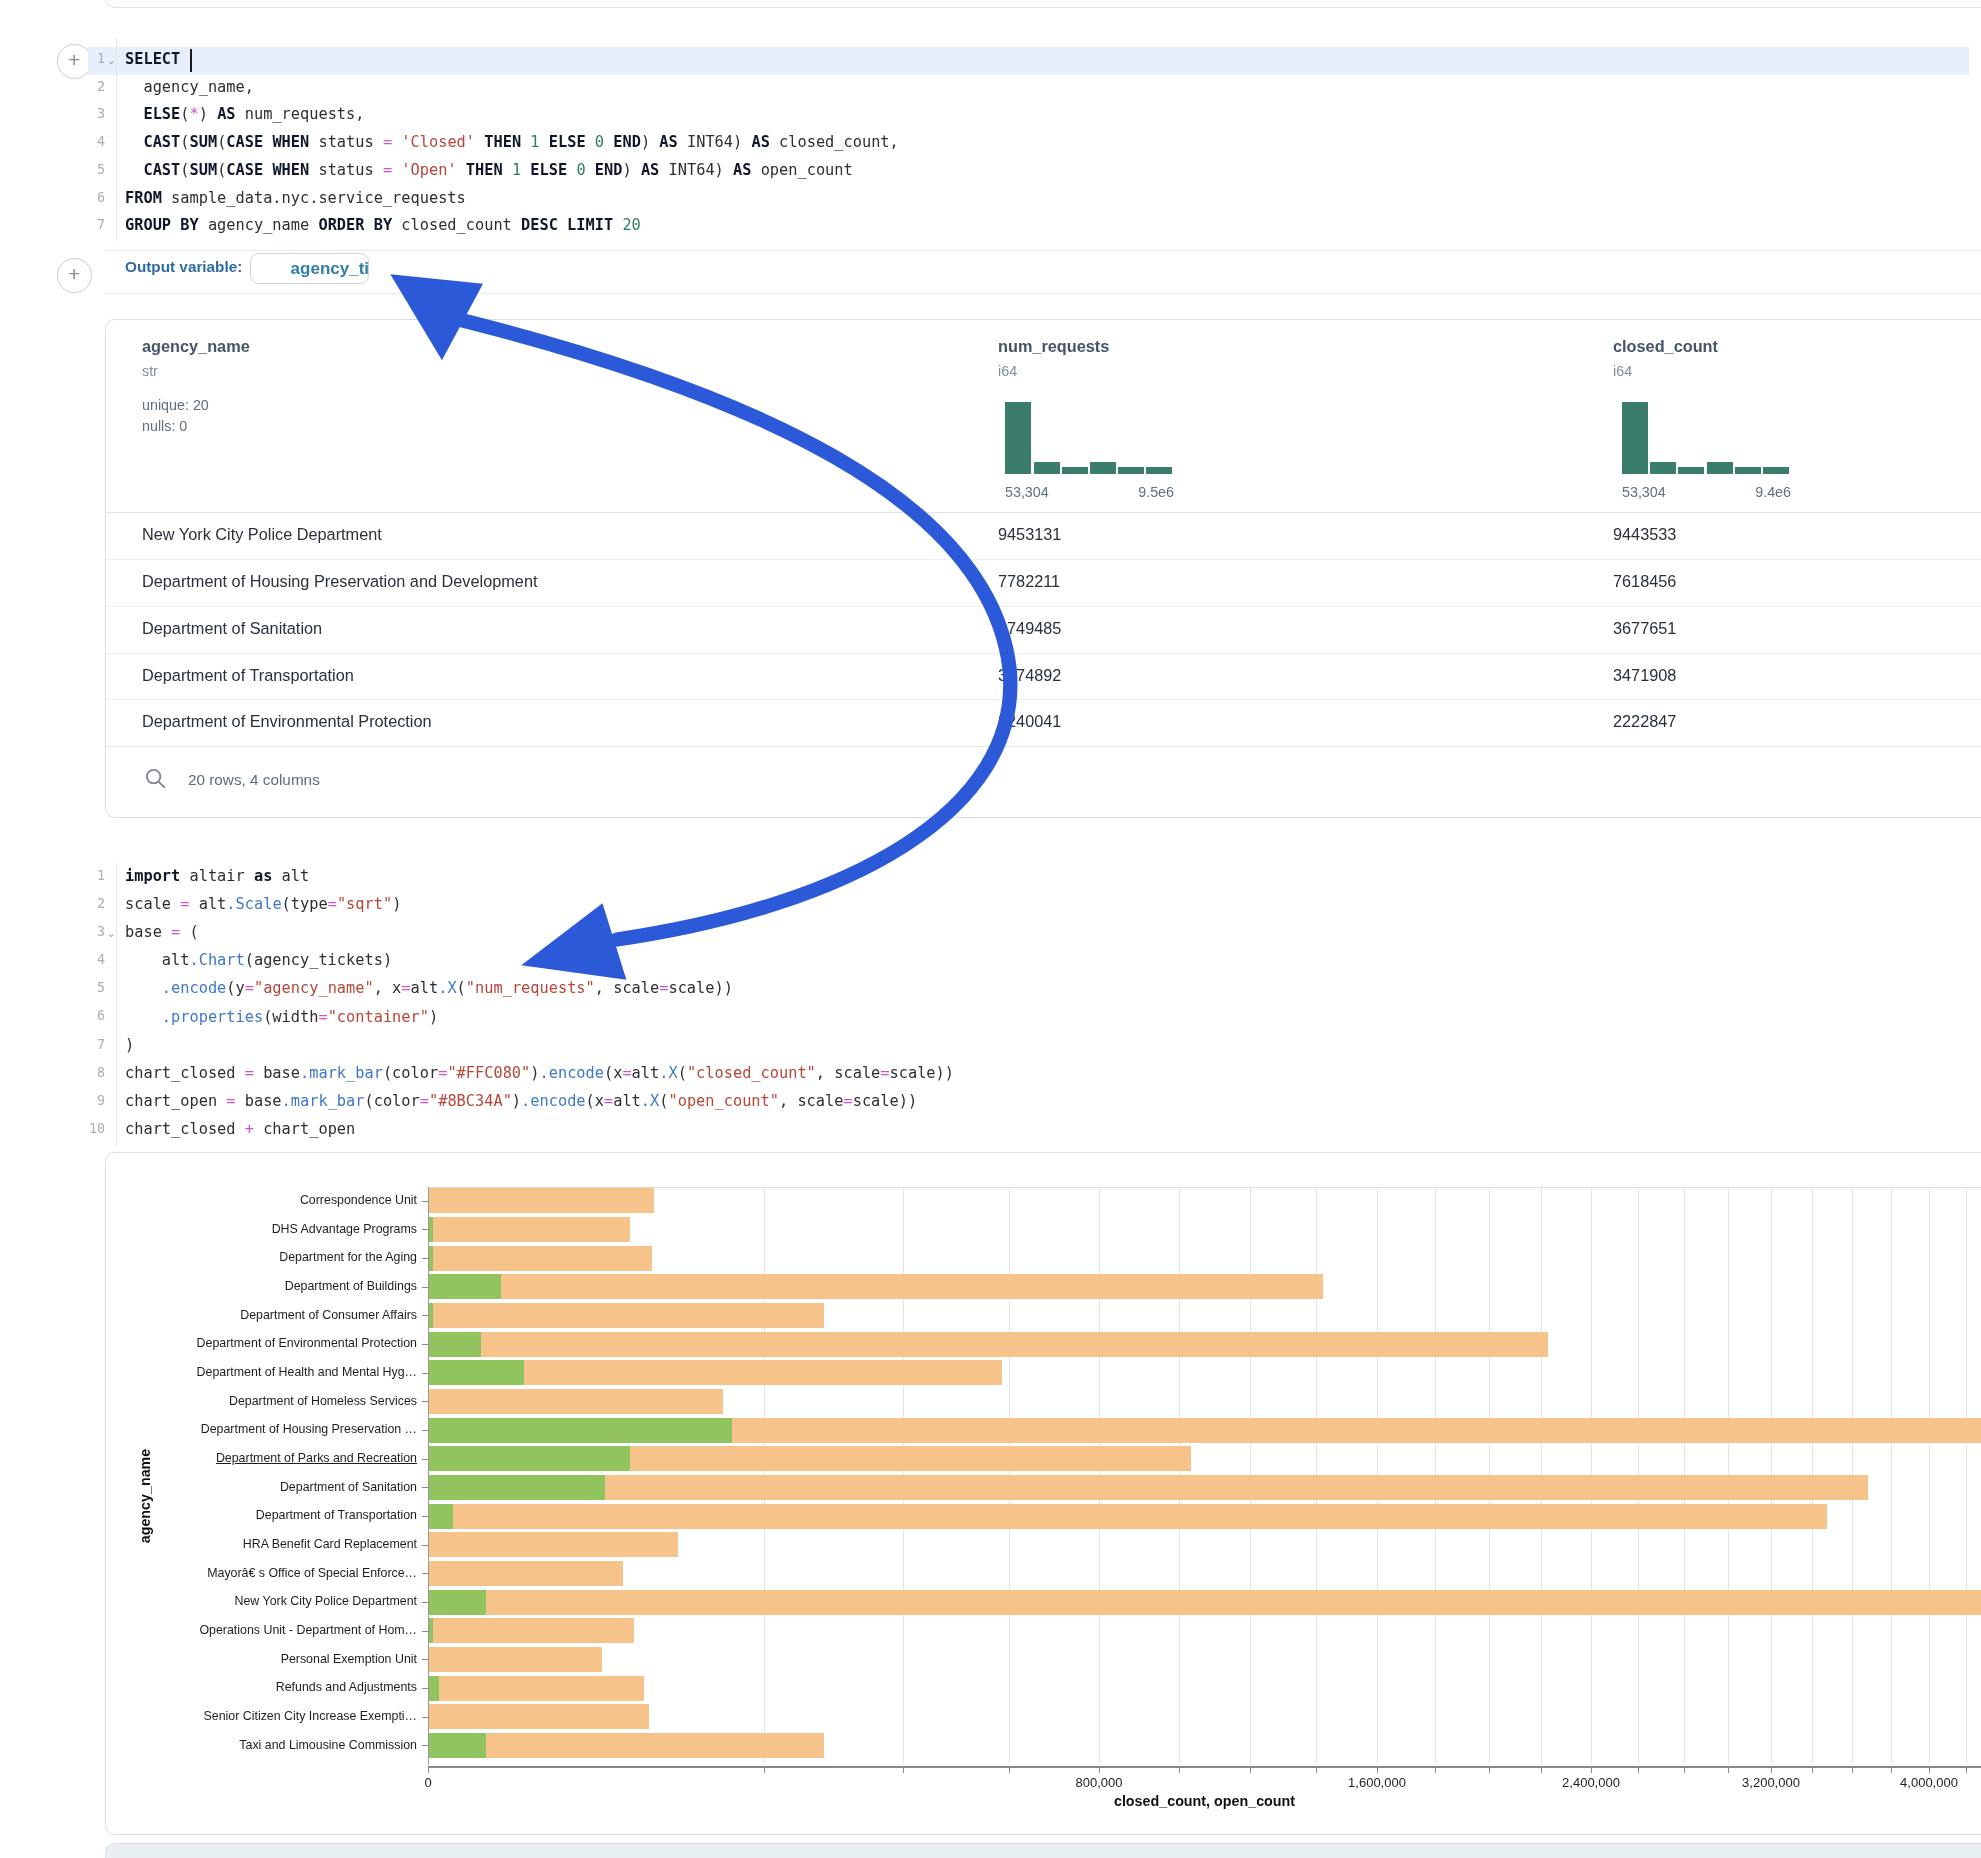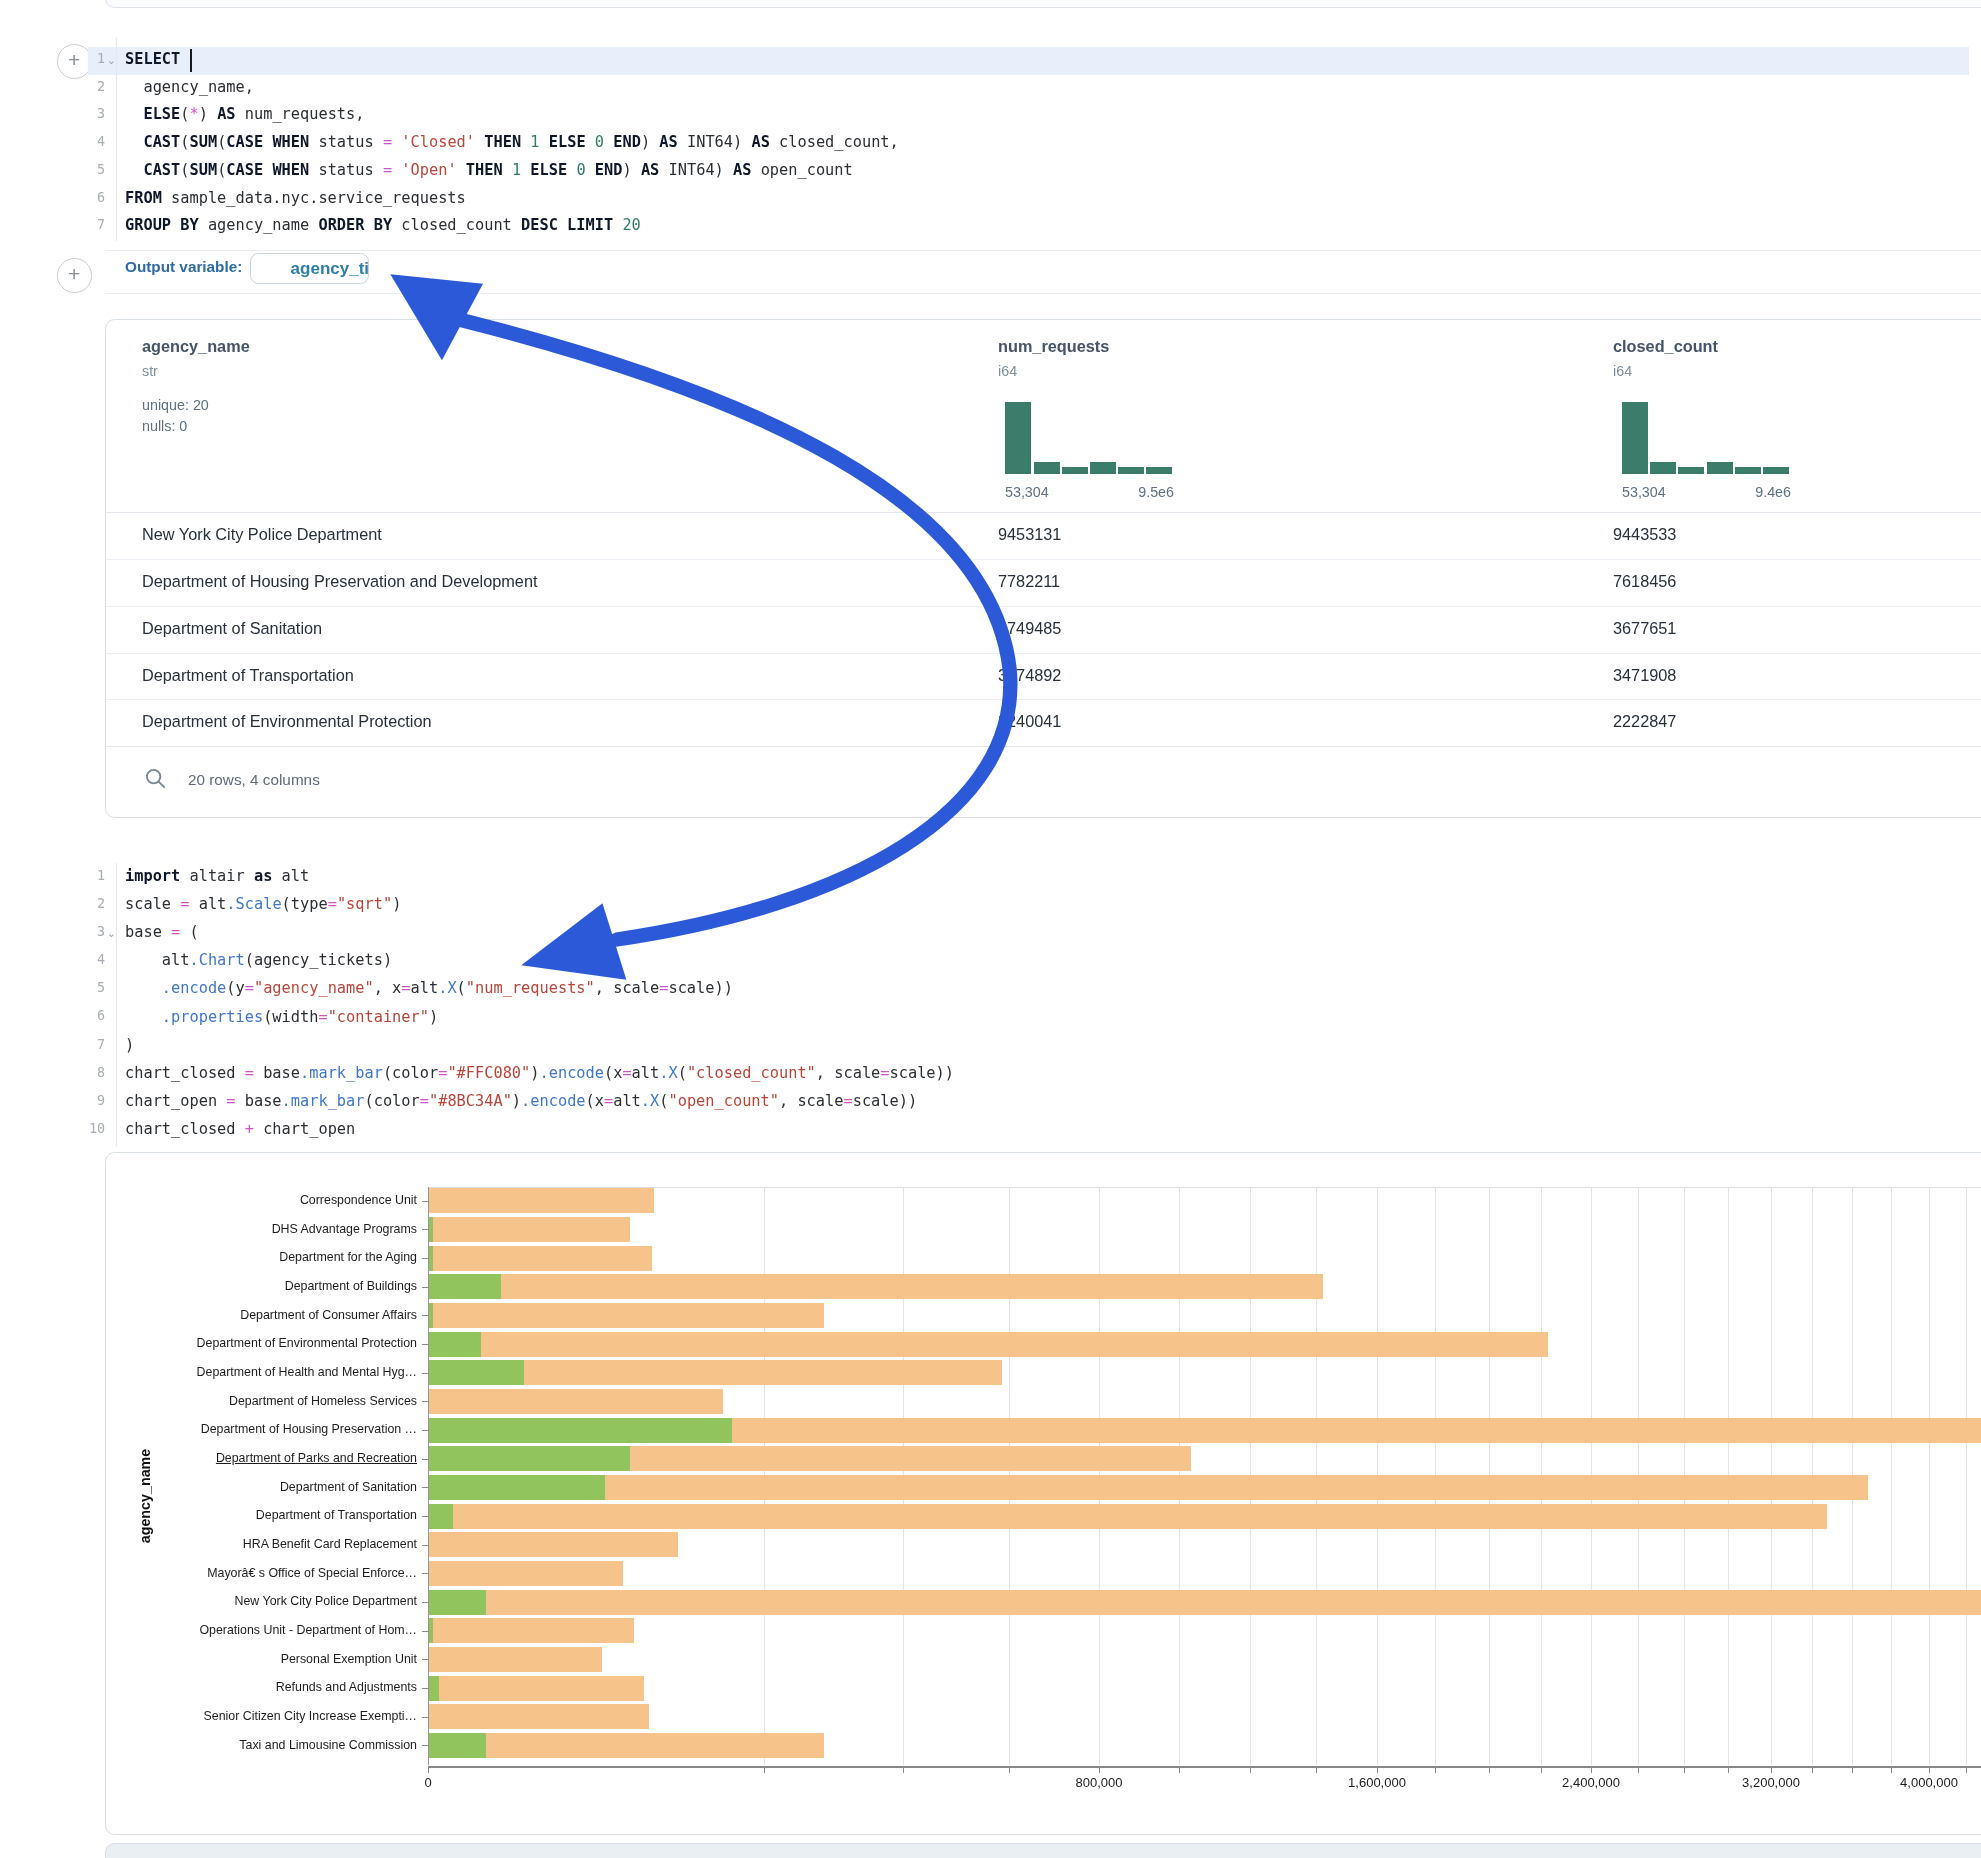--- a/index.html
+++ b/index.html
@@ -279,20 +279,21 @@
       <div class="tick" style="left: 1852px; top: 1767px; width: 1px; height: 5.7px;"></div>
       <div class="tick" style="left: 1891px; top: 1767px; width: 1px; height: 5.7px;"></div>
       <div class="tick" style="left: 1929px; top: 1767px; width: 1px; height: 5.7px;"></div>
       <div class="tick" style="left: 1966px; top: 1767px; width: 1px; height: 5.7px;"></div>
       <div class="xlab" style="left: 361px; top: 1775px; width: 134px;">0</div>
       <div class="xlab" style="left: 1032px; top: 1775px; width: 134px;">800,000</div>
       <div class="xlab" style="left: 1310px; top: 1775px; width: 134px;">1,600,000</div>
       <div class="xlab" style="left: 1524px; top: 1775px; width: 134px;">2,400,000</div>
       <div class="xlab" style="left: 1704px; top: 1775px; width: 134px;">3,200,000</div>
       <div class="xlab" style="left: 1862px; top: 1775px; width: 134px;">4,000,000</div>
+      <div class="axis-title" style="left: 428px; top: 1793px; width: 1553px; text-align: center;">closed_count, open_count</div>
       <div class="axis-title" style="left: 57px; top: 1488px; width: 176px; text-align: center; transform: rotate(-90deg); transform-origin: center center;">agency_name</div>
     </div>
 
   <div class="abs" style="left:105px;top:1843px;width:1888px;height:38px;border:1.4px solid #D6DDE4;border-radius:9.6px 9.6px 0 0;background:#EAEFF4;"></div>
 
   <svg class="abs" style="left:0;top:0;width:1982px;height:1858px;pointer-events:none;" viewBox="0 0 2073 1944">
     <path d="M 483 335 C 780 410, 1035 520, 1056 700 C 1070 850, 885 948, 645 983" fill="none" stroke="#2B59D8" stroke-width="15" stroke-linecap="round"></path>
     <polygon points="408,287 505,297 462,377" fill="#2B59D8"></polygon>
     <polygon points="545,1010 630,945 655,1025" fill="#2B59D8"></polygon>
   </svg>

